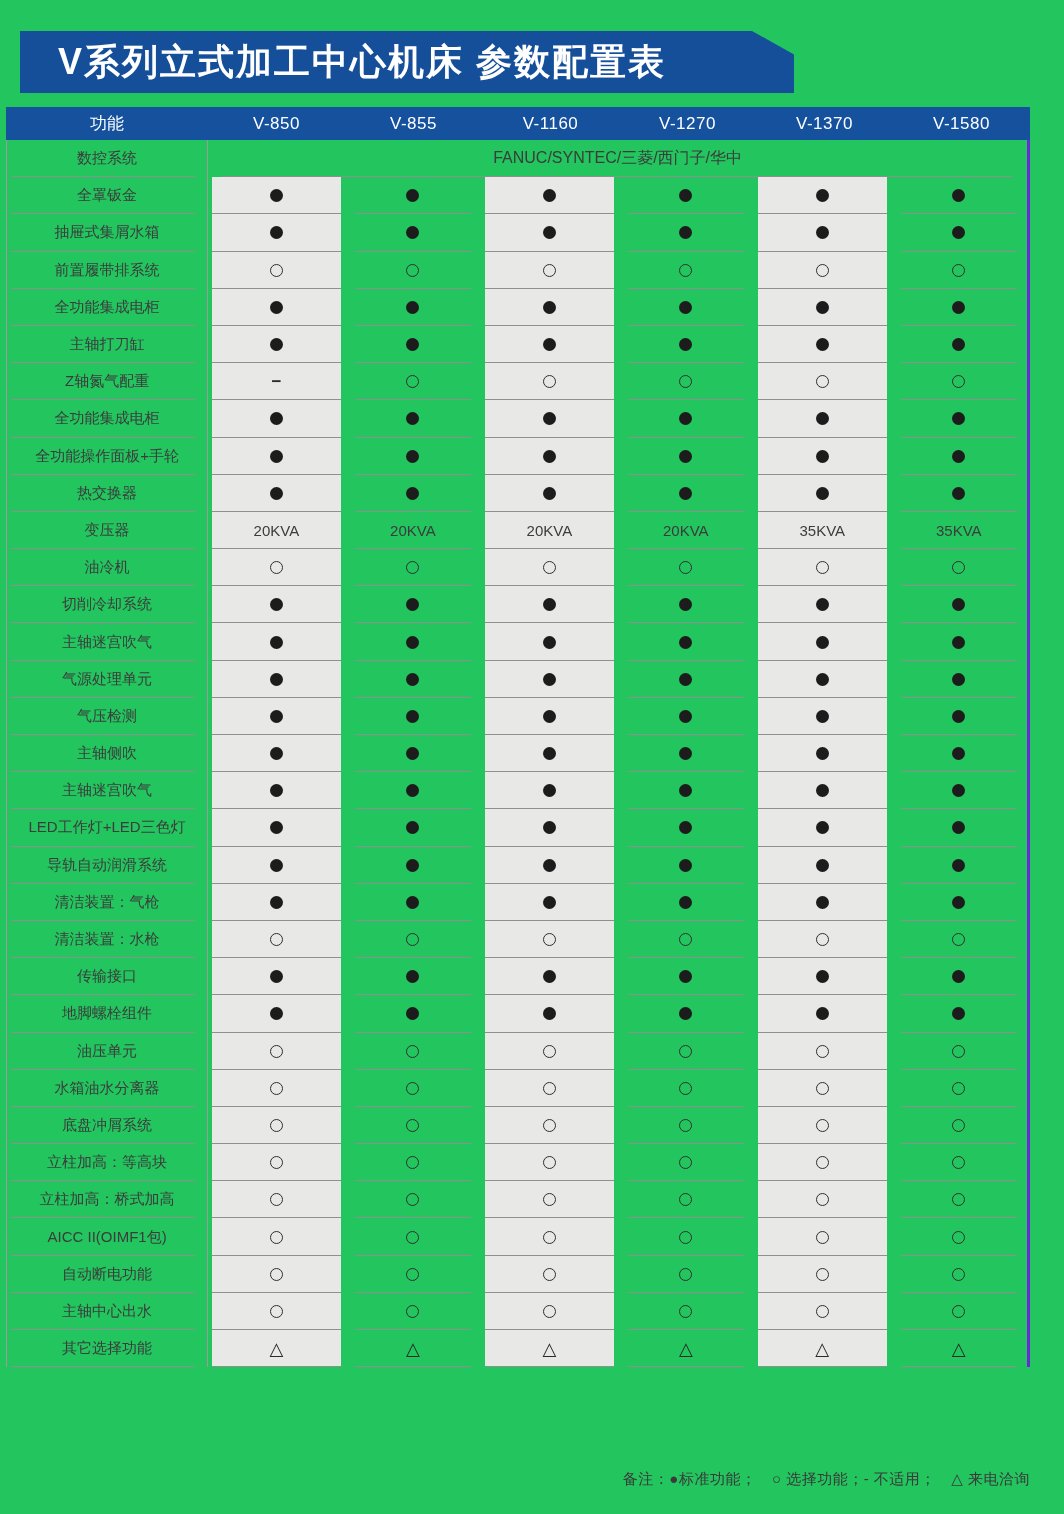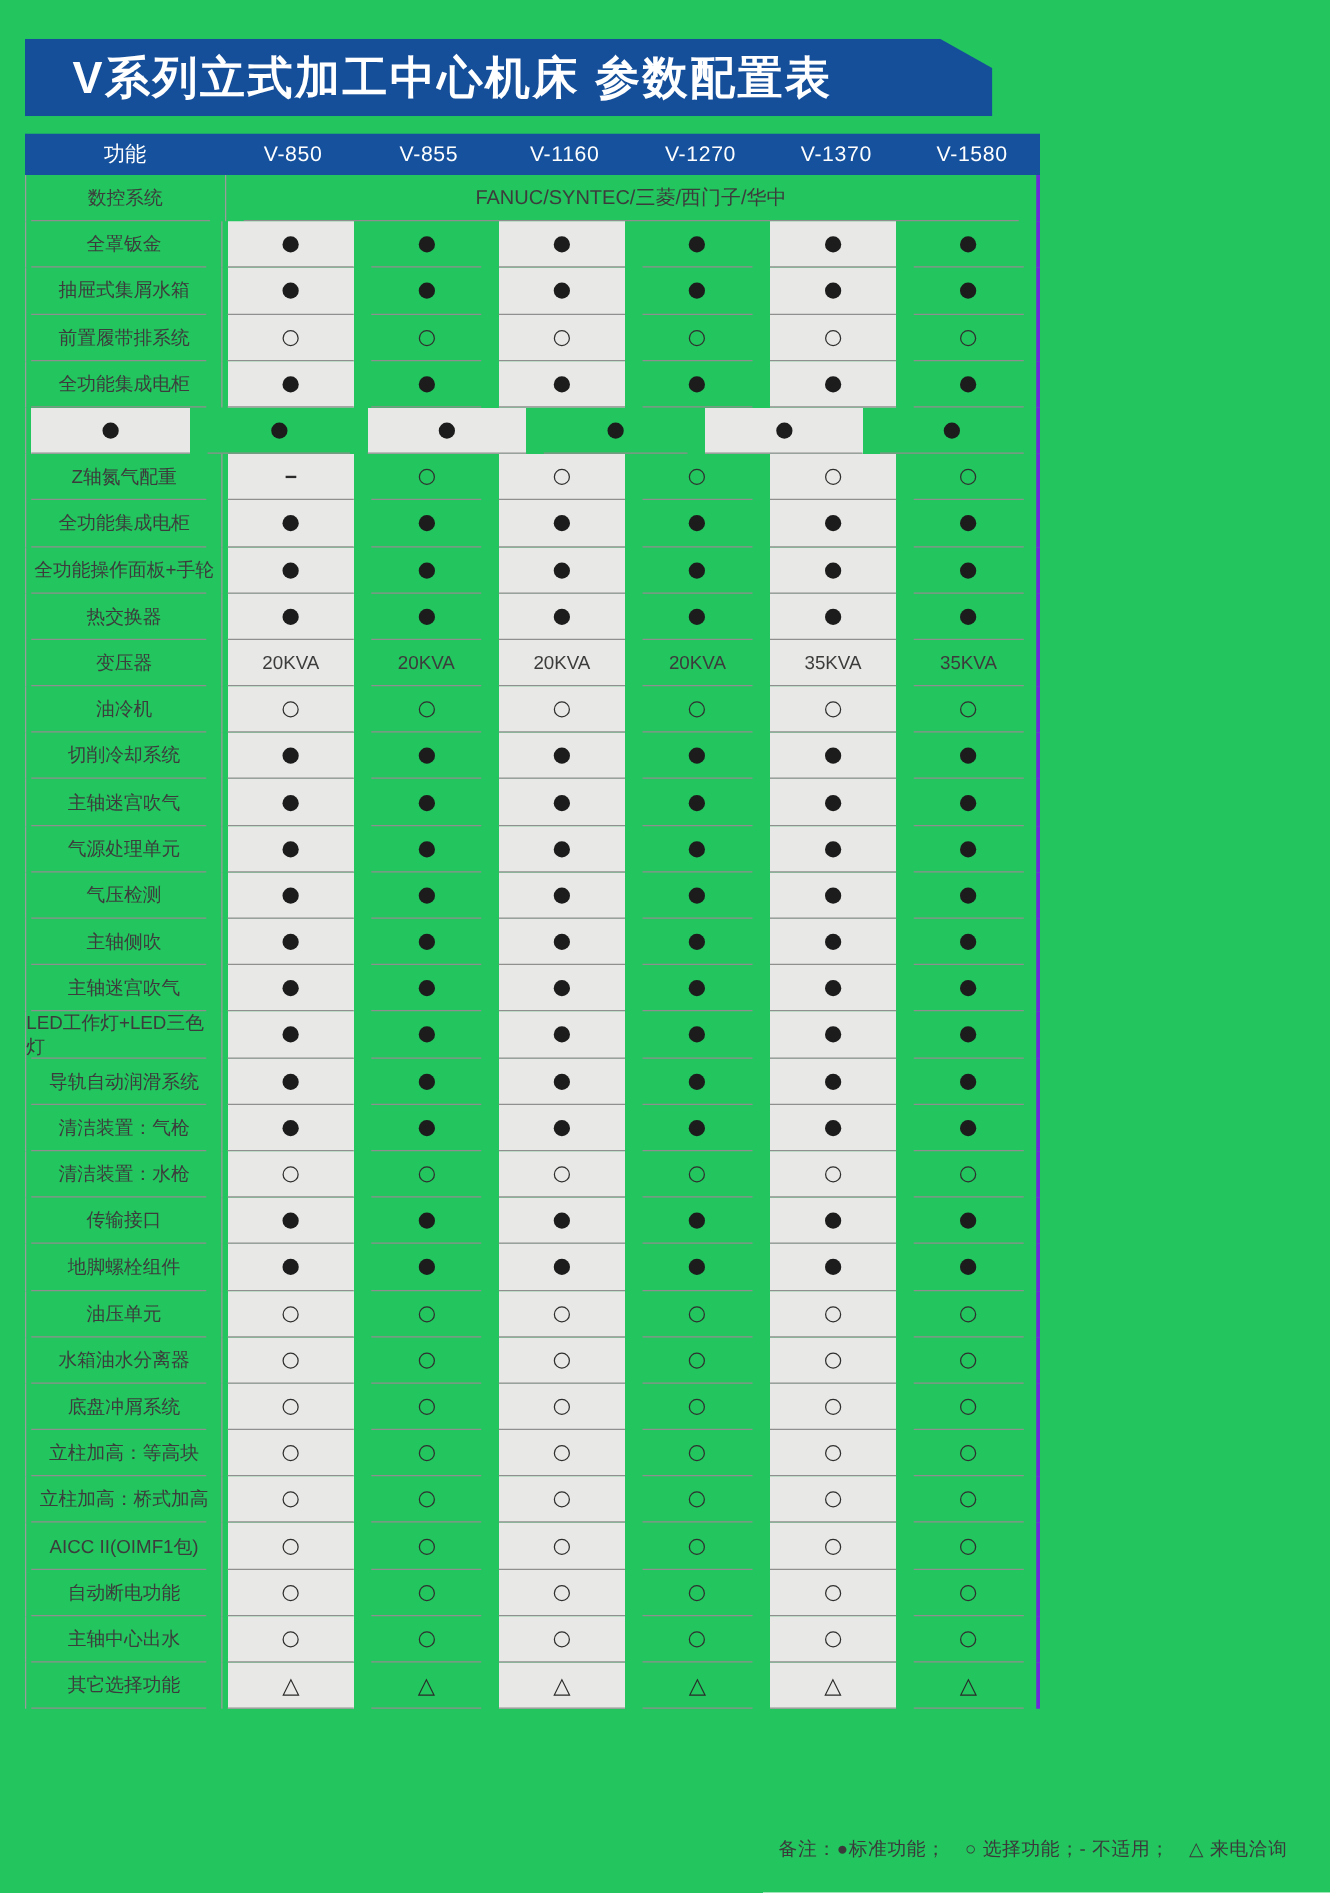--- a/index.html
+++ b/index.html
@@ -13,21 +13,21 @@
     background:#154f9a;
     clip-path:polygon(0 0, calc(100% - 42px) 0, 100% 38%, 100% 100%, 0 100%);
     display:flex; align-items:center;
   }
   .banner-title {
     color:#ffffff; font-weight:700; font-size:36px; letter-spacing:2px;
     padding-left:38px; white-space:nowrap;
   }
 
   
-  .tbl { position:absolute; left:20px; top:107px; width:812px; }
+  .tbl { position:absolute; left:6px; top:107px; width:1024px; }
   .hdr { display:flex; height:33px; background:#15519d; align-items:center; }
   .hdr-cell { color:#ffffff; font-size:17px; text-align:center; }
   .hdr-cell.lbl { width:202px; }
   .hdr-cell.mod { width:137px; letter-spacing:0.5px; }
 
   .row { display:flex; height:37.2px; border-left:1px solid #9b9b9b; border-right:3px solid #6d28d9; }
   .cell { position:relative; display:flex; align-items:center; justify-content:center; }
   .cell::after { content:""; position:absolute; bottom:0; height:1px; background:#8f8f8f; left:10px; right:10px; }
   .lbl-cell { width:202px; border-right:1px solid #9b9b9b; font-size:15px; }
   .lbl-cell::after { left:4px; right:12px; }
@@ -152,20 +152,21 @@
             <span class="sym-dot"></span>
           </div>
           <div class="cell val-cell shade">
             <span class="sym-dot"></span>
           </div>
           <div class="cell val-cell">
             <span class="sym-dot"></span>
           </div>
         </div>
         <div class="row">
+          <div class="cell lbl-cell">主轴打刀缸</div>
           <div class="cell val-cell shade">
             <span class="sym-dot"></span>
           </div>
           <div class="cell val-cell">
             <span class="sym-dot"></span>
           </div>
           <div class="cell val-cell shade">
             <span class="sym-dot"></span>
           </div>
           <div class="cell val-cell">

